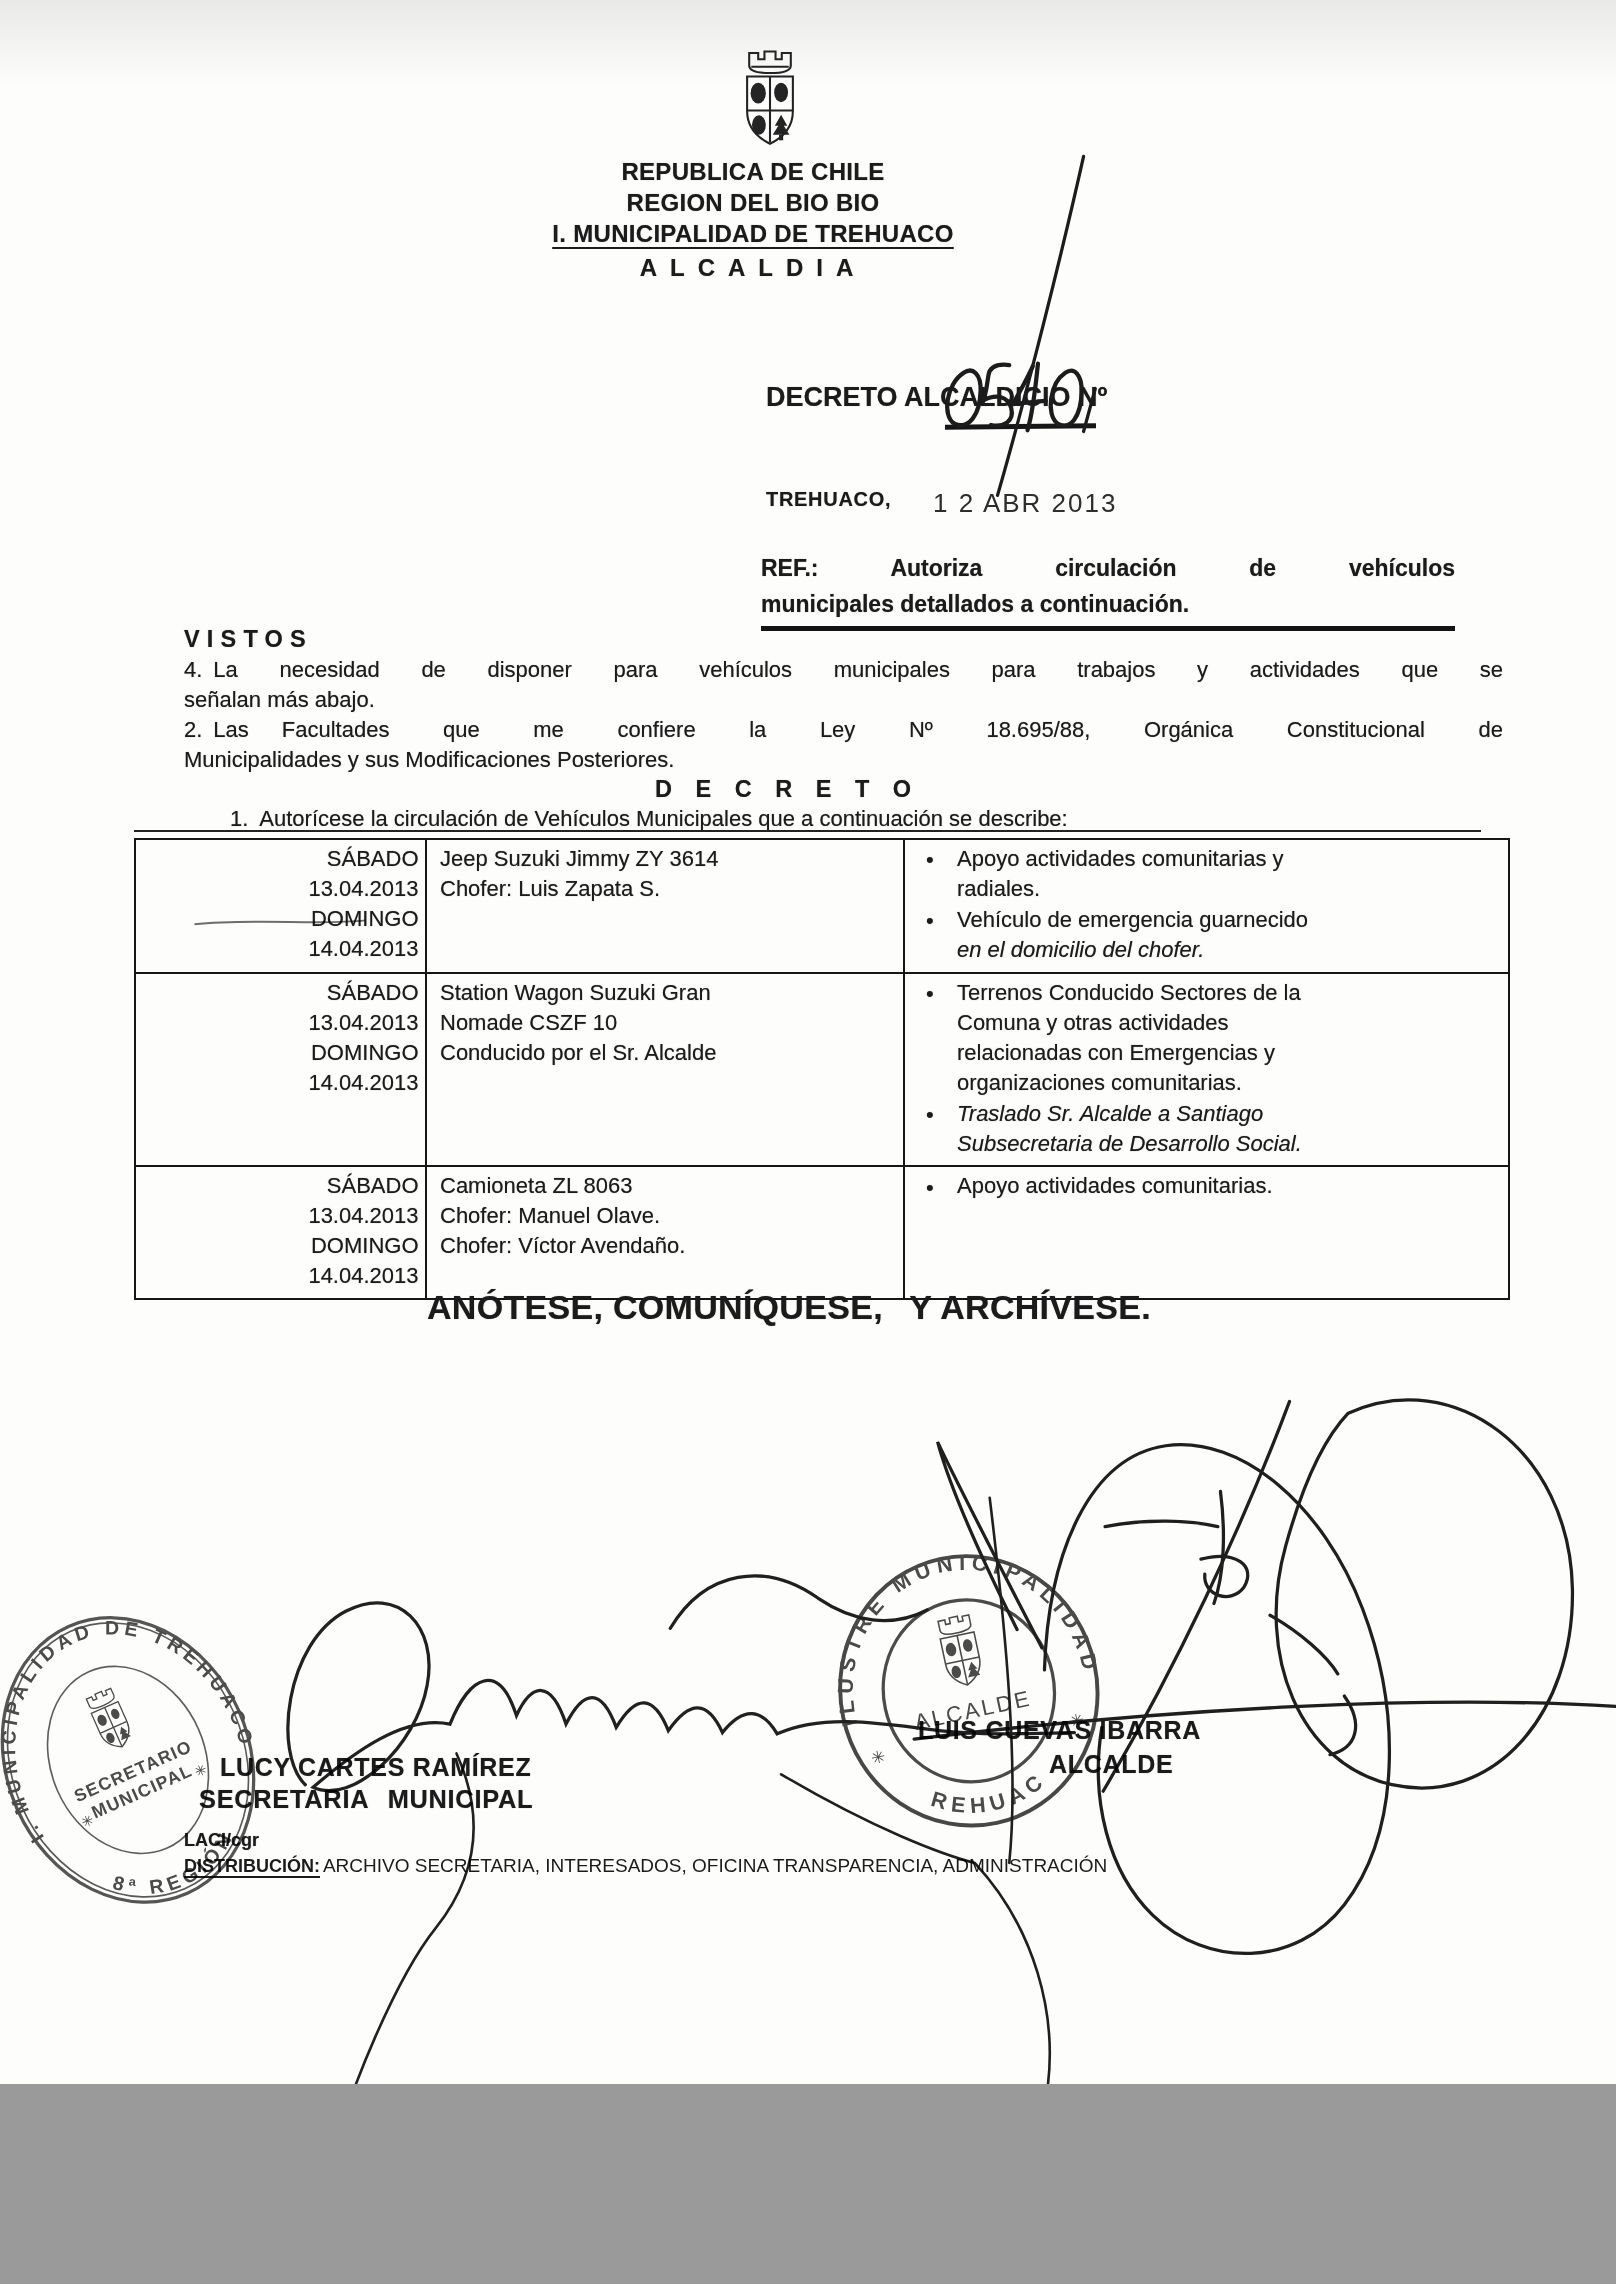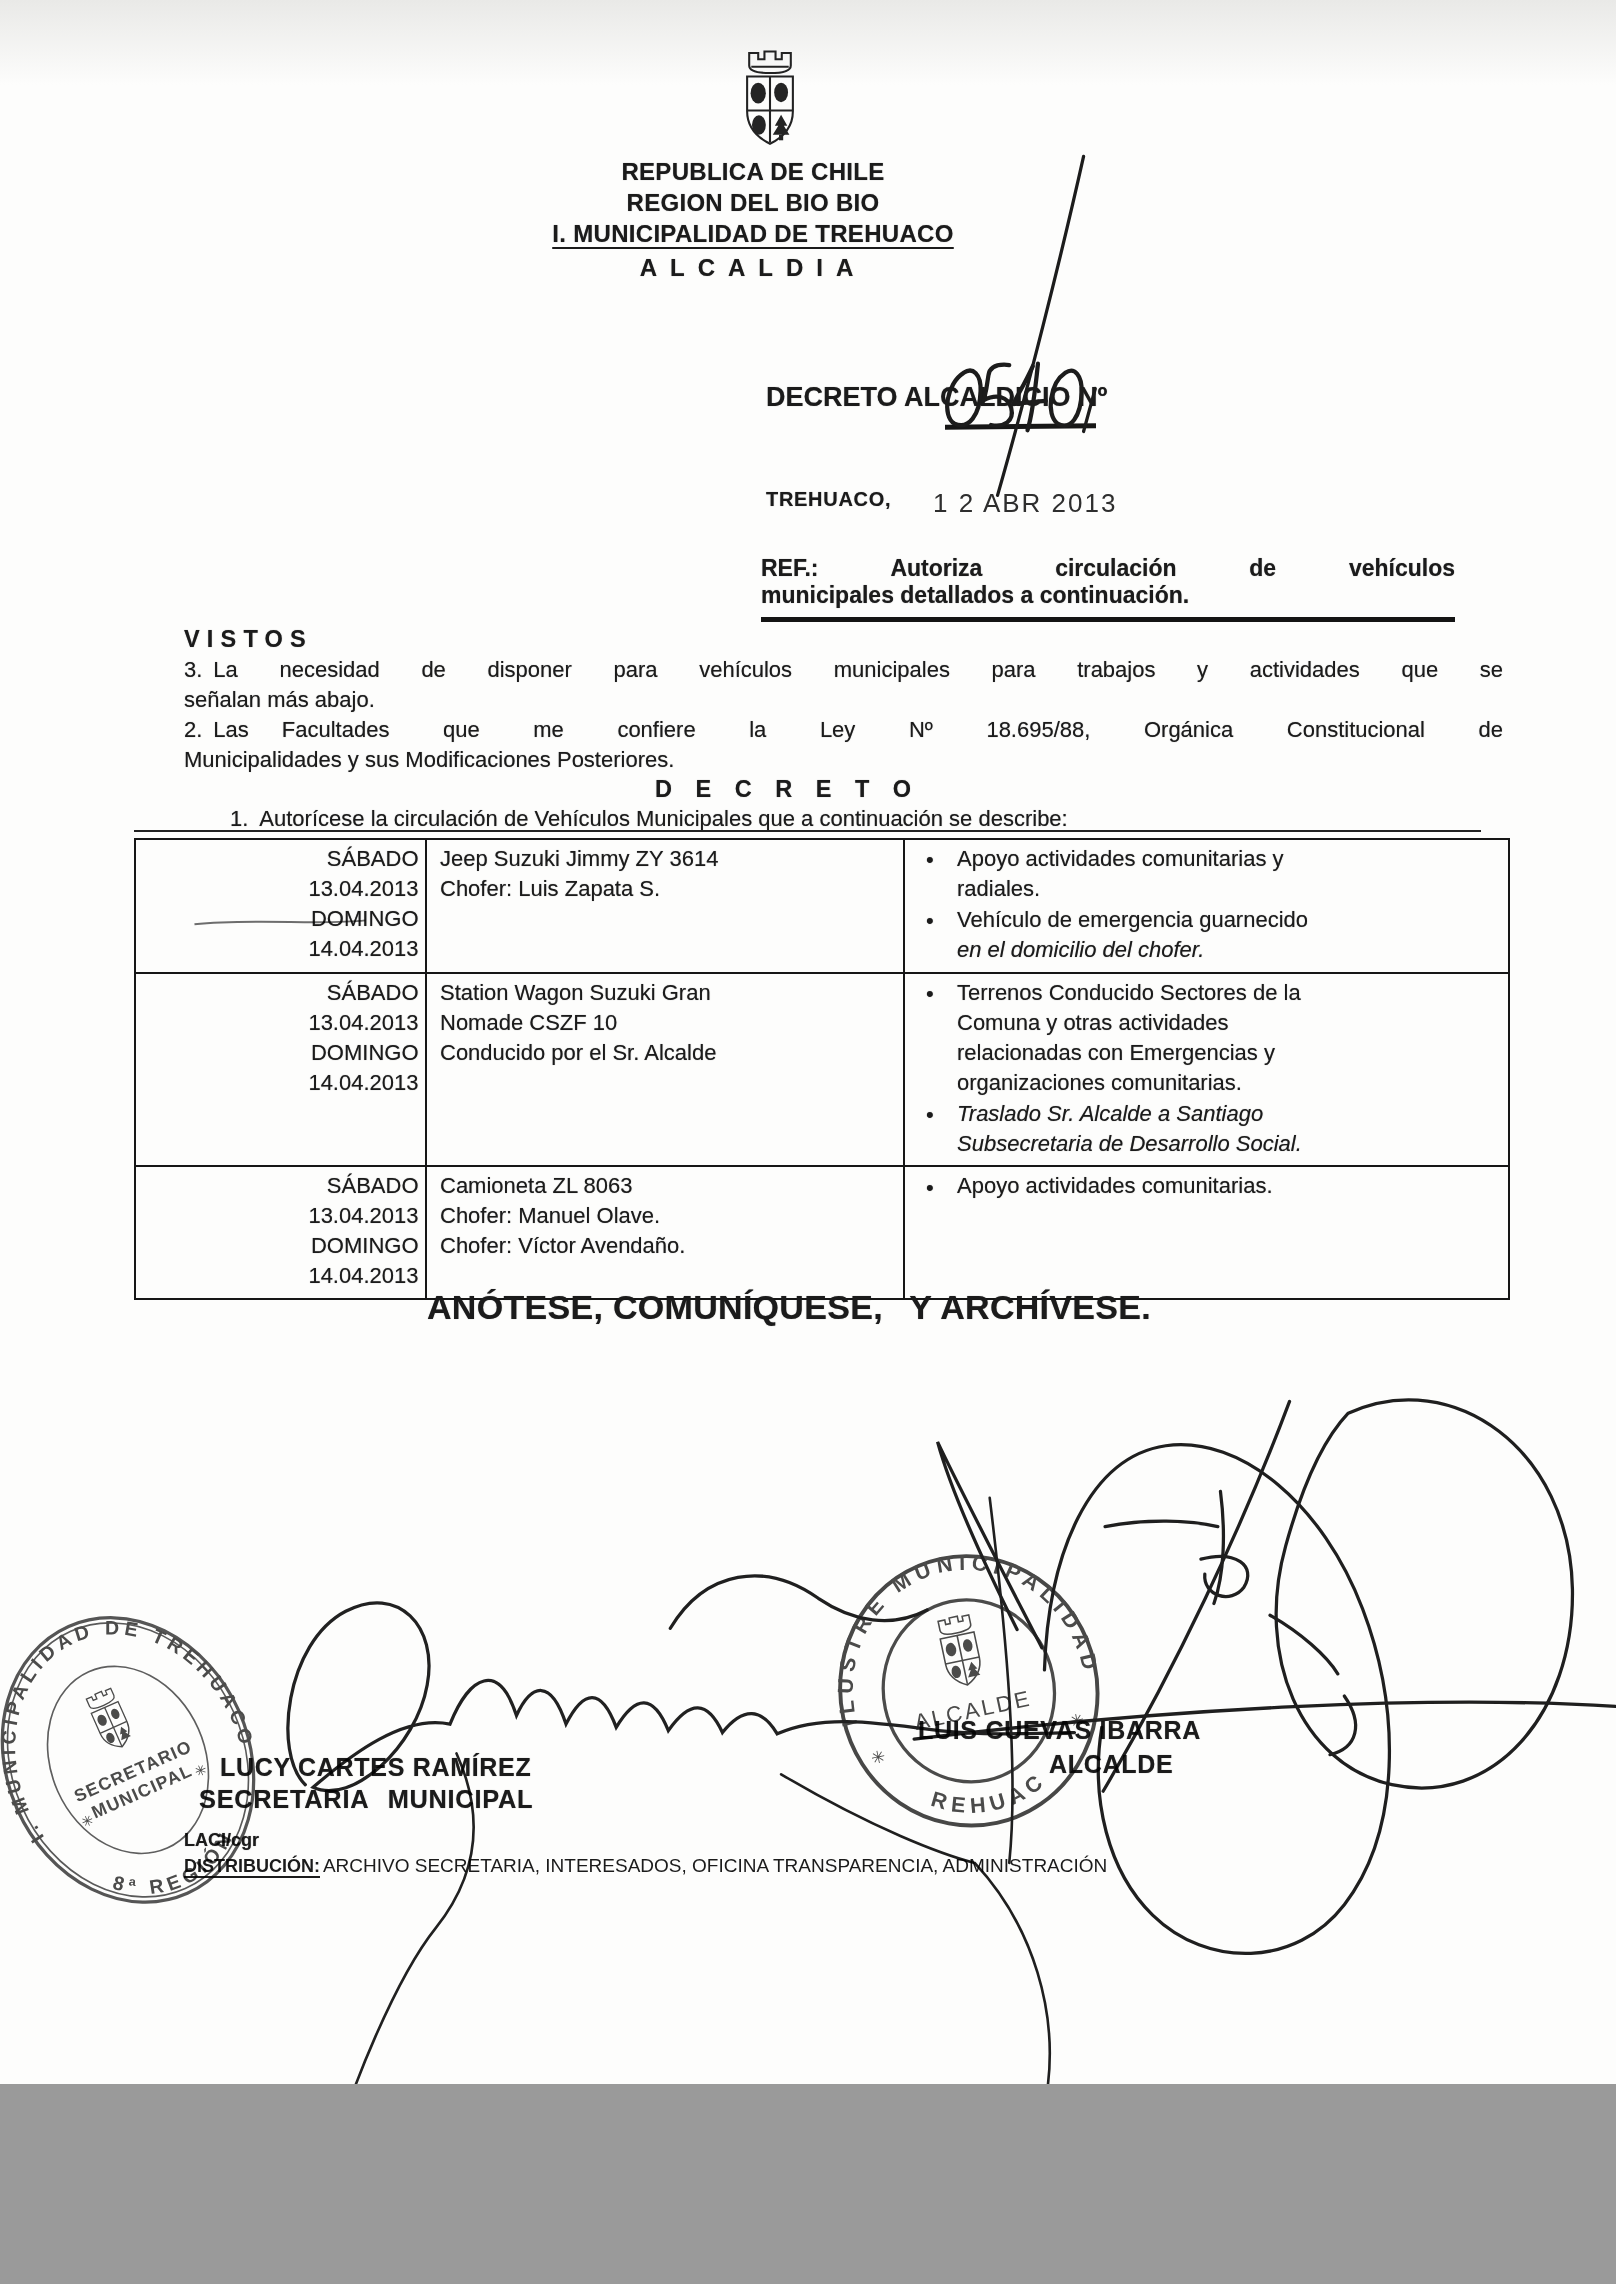--- a/index.html
+++ b/index.html
@@ -13,21 +13,21 @@
   .blurink{text-shadow:0 0 0.9px rgba(25,25,25,.55);}
   .hdr{left:0;width:1506px;text-align:center;font-weight:bold;font-size:24px;letter-spacing:0.3px;}
   .hdr-underline{text-decoration:underline;text-decoration-thickness:2px;text-underline-offset:4.6px;}
   .alcaldia{letter-spacing:13px;}
   .decree-label{font-size:27px;font-weight:bold;}
   .num-underline{position:absolute;left:945px;top:424px;width:151px;height:5.2px;background:#161616;transform:rotate(-.6deg);}
   .place{font-size:20px;font-weight:bold;letter-spacing:0.7px;}
   .datestamp{font-size:26px;letter-spacing:2px;color:#2e2e2e;}
   .refblock{position:absolute;left:761px;top:555px;width:694px;font-size:23px;font-weight:bold;}
   .refl1{text-align:justify;text-align-last:justify;white-space:normal;}
-  .refl2{}
+  .refl2{margin-top:9px;}
   .refrule{margin-top:7.8px;height:5.2px;background:#141414;}
   .bodyline{font-size:22px;white-space:normal;width:1319px;}
   .jl{text-align:justify;text-align-last:justify;}
   .vistos{font-size:23.5px;font-weight:bold;letter-spacing:7.2px;}
   .decreto{font-size:23.5px;font-weight:bold;letter-spacing:8.5px;}
   .intro{font-size:22px;}
   .prerule{position:absolute;left:134px;top:830px;width:1347px;height:2px;background:#222;}
   table.veh{position:absolute;left:134px;top:838px;width:1347px;border-collapse:collapse;table-layout:fixed;}
   table.veh td{border:2px solid #161616;vertical-align:top;font-size:22px;line-height:30px;padding:3.9px 6.5px 6.5px 6.5px;}
   table.veh{border:2.6px solid #141414;}
@@ -82,21 +82,21 @@
   <div class="t place blurink" style="left:766px;top:488px">TREHUACO,</div>
   <div class="t datestamp" style="left:933px;top:488px">1 2 ABR 2013</div>
 
   <div class="refblock blurink">
     <div class="refl1">REF.: Autoriza circulación de vehículos</div>
     <div class="refl2">municipales detallados a continuación.</div>
     <div class="refrule"></div>
   </div>
 
   <div class="t vistos blurink" style="left:184px;top:626px">VISTOS</div>
-  <div class="t bodyline jl blurink" style="left:184px;top:657px">3. La necesidad de disponer para vehículos municipales para trabajos y actividades que se</div>
+  <div class="t bodyline jl blurink" style="left:184px;top:657px">4. La necesidad de disponer para vehículos municipales para trabajos y actividades que se</div>
   <div class="t bodyline blurink" style="left:184px;top:687px">señalan más abajo.</div>
   <div class="t bodyline jl blurink" style="left:184px;top:717px">2. Las  Facultades que me confiere la Ley Nº 18.695/88, Orgánica Constitucional de</div>
   <div class="t bodyline blurink" style="left:184px;top:747px">Municipalidades y sus Modificaciones Posteriores.</div>
 
   <div class="t decreto blurink" style="left:655px;top:776px">D E C R E T O</div>
   <div class="t intro blurink" style="left:230px;top:806px">1. Autorícese la circulación de Vehículos Municipales que a continuación se describe:</div>
 
   <div class="prerule"></div>
 
   <table class="veh blurink">

